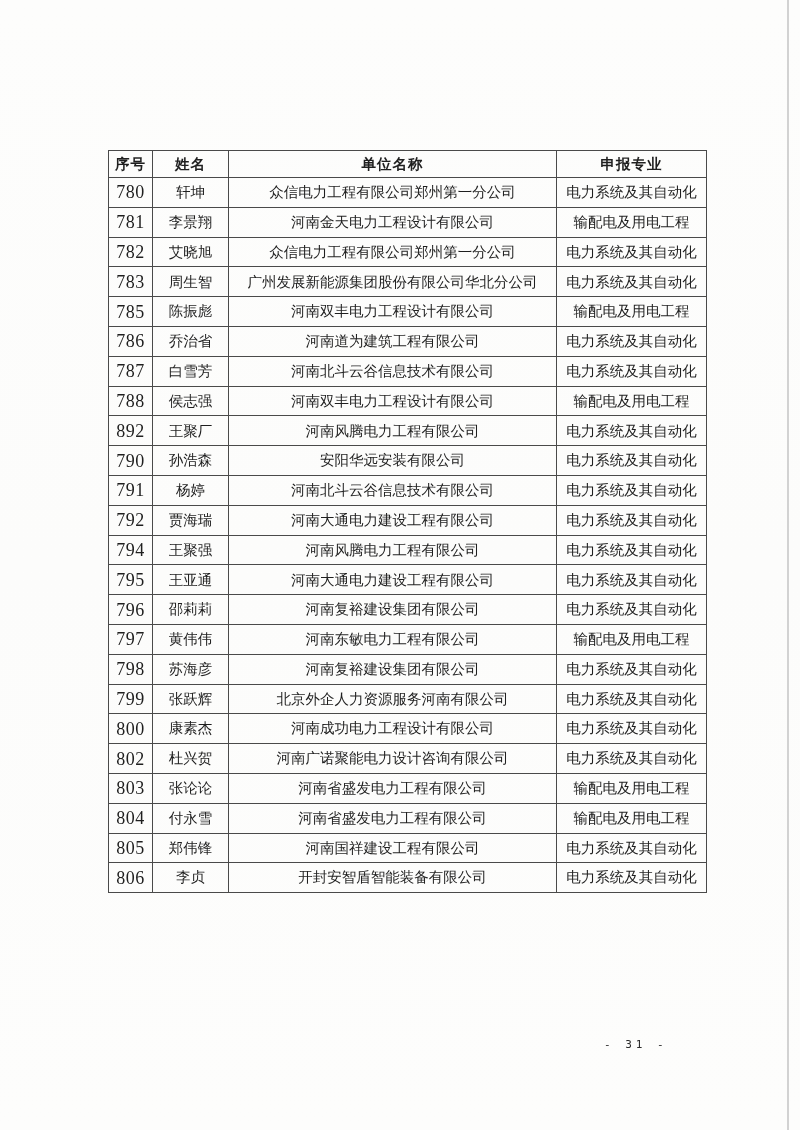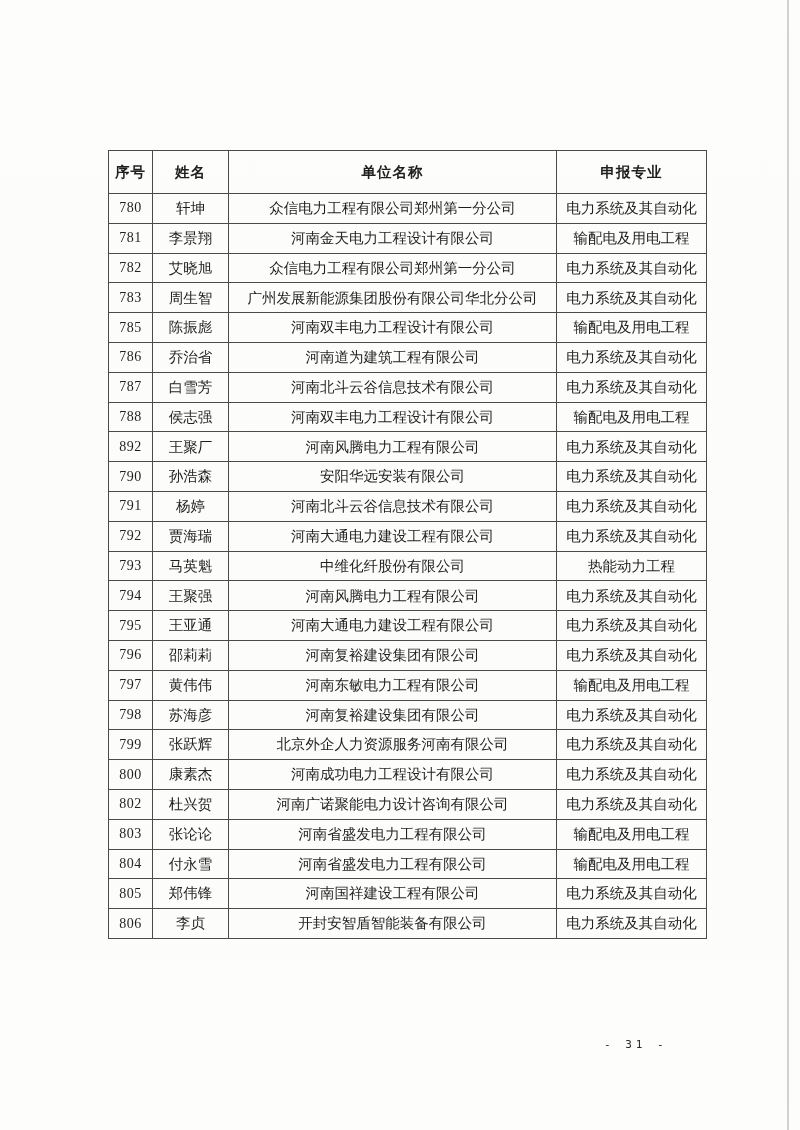--- a/index.html
+++ b/index.html
@@ -51,35 +51,35 @@
     text-align: center;
     vertical-align: middle;
     font-size: 14.5px;
     line-height: 1;
     white-space: nowrap;
     overflow: hidden;
     color: #1f1f1f;
   }
 
   table.roster thead th {
-    height: 43px;
+    height: 27px;
     font-weight: bold;
     font-size: 14.5px;
     letter-spacing: 1px;
   }
 
   table.roster tbody td {
     height: 29.8px;
     font-weight: 500;
   }
 
   table.roster tbody td.cell-index {
     font-family: "Liberation Serif", "DejaVu Serif", serif;
     letter-spacing: 0.5px;
-    font-size: 14px;
+    font-size: 18px;
   }
 
   .page-number {
     position: absolute;
     left: 604px;
     top: 1038px;
     font-size: 11px;
     letter-spacing: 4px;
     color: #2a2a2a;
     font-family: "DejaVu Sans Mono", "Liberation Mono", monospace;
@@ -172,26 +172,20 @@
           <td class="cell-company">河南北斗云谷信息技术有限公司</td>
           <td class="cell-specialty">电力系统及其自动化</td>
         </tr>
         <tr>
           <td class="cell-index">792</td>
           <td class="cell-name">贾海瑞</td>
           <td class="cell-company">河南大通电力建设工程有限公司</td>
           <td class="cell-specialty">电力系统及其自动化</td>
         </tr>
         <tr>
-          <td class="cell-index">793</td>
-          <td class="cell-name">马英魁</td>
-          <td class="cell-company">中维化纤股份有限公司</td>
-          <td class="cell-specialty">热能动力工程</td>
-        </tr>
-        <tr>
           <td class="cell-index">794</td>
           <td class="cell-name">王聚强</td>
           <td class="cell-company">河南风腾电力工程有限公司</td>
           <td class="cell-specialty">电力系统及其自动化</td>
         </tr>
         <tr>
           <td class="cell-index">795</td>
           <td class="cell-name">王亚通</td>
           <td class="cell-company">河南大通电力建设工程有限公司</td>
           <td class="cell-specialty">电力系统及其自动化</td>

